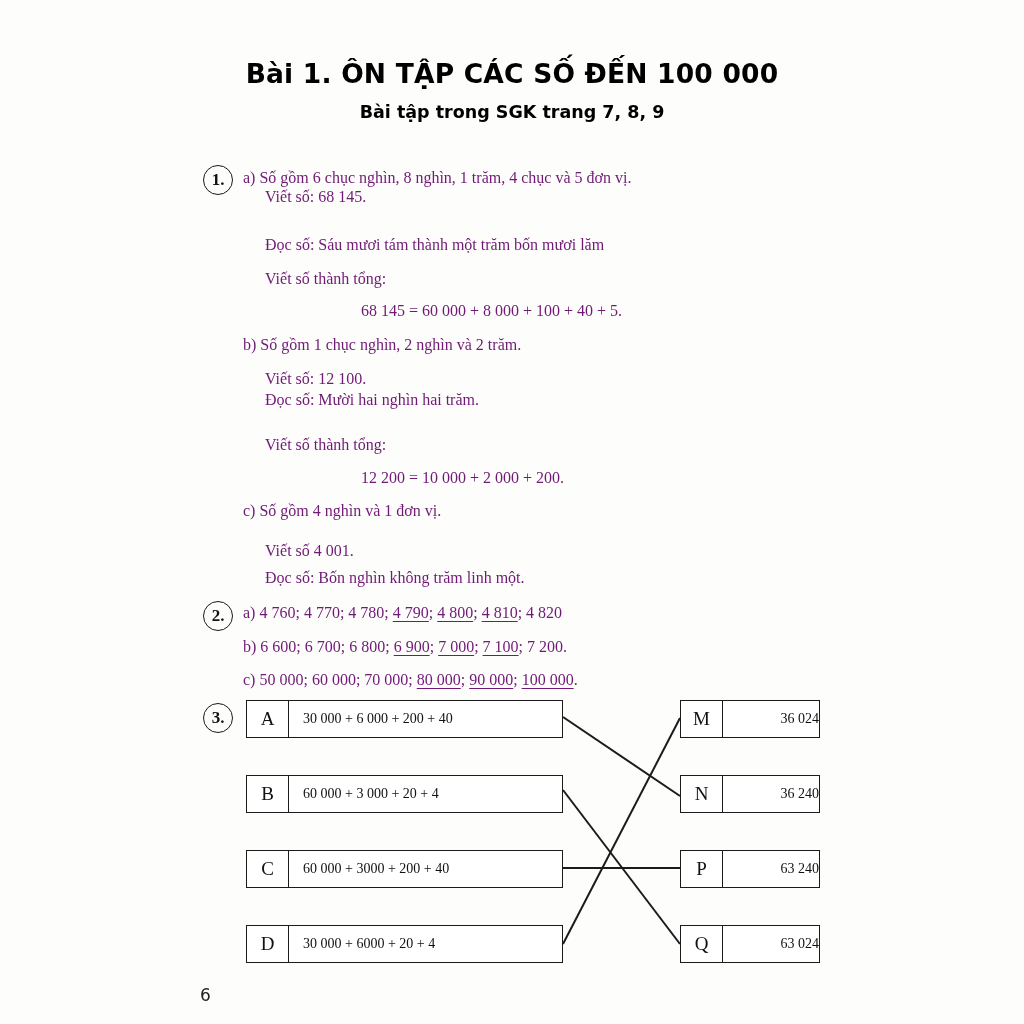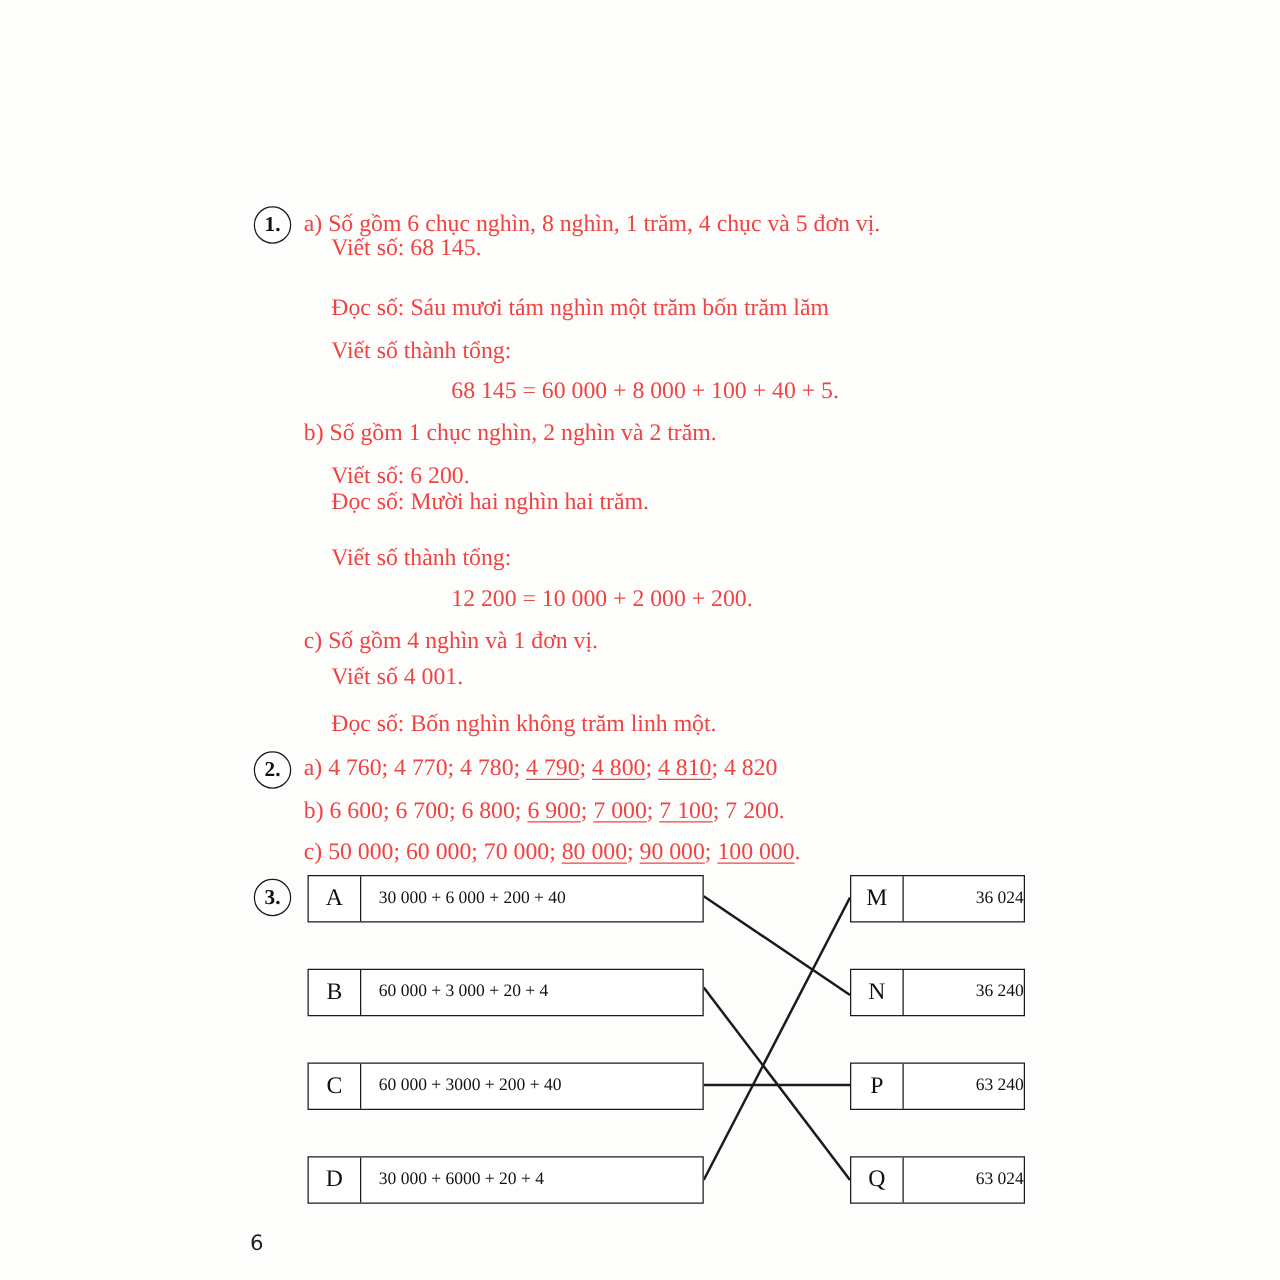--- a/index.html
+++ b/index.html
@@ -58,24 +58,24 @@
     font-weight: bold;
     font-size: 17px;
     line-height: 27px;
     text-align: center;
     color: #111;
   }
 
   
   .line {
     position: absolute;
-    font-size: 19px;
+    font-size: 16px;
     line-height: 1.0;
     white-space: nowrap;
-    color: #ef4444;
+    color: #701a75;
   }
   .u { text-decoration: underline; text-underline-offset: 3px; }
 
   
   .mbox {
     position: absolute;
     box-sizing: border-box;
     border: 1.7px solid #1b1b1b;
     background: #fff;
     display: flex;
@@ -119,35 +119,39 @@
     font-family: "DejaVu Sans", sans-serif;
     font-size: 17px;
     color: #222;
   }
 </style>
 </head>
 <body>
 
 <div class="page">
 
+  <div class="header">
+    <div class="title">Bài 1. ÔN TẬP CÁC SỐ ĐẾN 100 000</div>
+    <div class="subtitle">Bài tập trong SGK trang 7, 8, 9</div>
+  </div>
 
   <div class="marker" style="left:203px; top:165px;">1.</div>
   <div id="ex1-lines">
       <div class="line" style="left: 243px; top: 170px;">a) Số gồm 6 chục nghìn, 8 nghìn, 1 trăm, 4 chục và 5 đơn vị.</div>
       <div class="line" style="left: 265px; top: 189px;">Viết số: 68 145.</div>
-      <div class="line" style="left: 265px; top: 237px;">Đọc số: Sáu mươi tám nghìn một trăm bốn trăm lăm</div>
+      <div class="line" style="left: 265px; top: 237px;">Đọc số: Sáu mươi tám thành một trăm bốn mươi lăm</div>
       <div class="line" style="left: 265px; top: 271px;">Viết số thành tổng:</div>
       <div class="line" style="left: 361px; top: 303px;">68 145 = 60 000 + 8 000 + 100 + 40 + 5.</div>
       <div class="line" style="left: 243px; top: 337px;">b) Số gồm 1 chục nghìn, 2 nghìn và 2 trăm.</div>
-      <div class="line" style="left: 265px; top: 371px;">Viết số: 6 200.</div>
+      <div class="line" style="left: 265px; top: 371px;">Viết số: 12 100.</div>
       <div class="line" style="left: 265px; top: 392px;">Đọc số: Mười hai nghìn hai trăm.</div>
       <div class="line" style="left: 265px; top: 437px;">Viết số thành tổng:</div>
       <div class="line" style="left: 361px; top: 470px; text-align: center;">12 200 = 10 000 + 2 000 + 200.</div>
       <div class="line" style="left: 243px; top: 503px;">c) Số gồm 4 nghìn và 1 đơn vị.</div>
-      <div class="line" style="left: 265px; top: 532px;">Viết số 4 001.</div>
+      <div class="line" style="left: 265px; top: 543px;">Viết số 4 001.</div>
       <div class="line" style="left: 265px; top: 570px;">Đọc số: Bốn nghìn không trăm linh một.</div>
     </div>
 
   <div class="marker" style="left:203px; top:601px;">2.</div>
   <div id="ex2-lines">
       <div class="line" style="left: 243px; top: 605px;"><span>a) 4 760; 4 770; 4 780; </span><span class="u">4 790</span><span>; </span><span class="u">4 800</span><span>; </span><span class="u">4 810</span><span>; 4 820</span></div>
       <div class="line" style="left: 243px; top: 639px; text-align: center;"><span>b) 6 600; 6 700; 6 800; </span><span class="u">6 900</span><span>; </span><span class="u">7 000</span><span>; </span><span class="u">7 100</span><span>; 7 200.</span></div>
       <div class="line" style="left: 243px; top: 672px;"><span>c) 50 000; 60 000; 70 000; </span><span class="u">80 000</span><span>; </span><span class="u">90 000</span><span>; </span><span class="u">100 000</span><span>.</span></div>
     </div>
 

